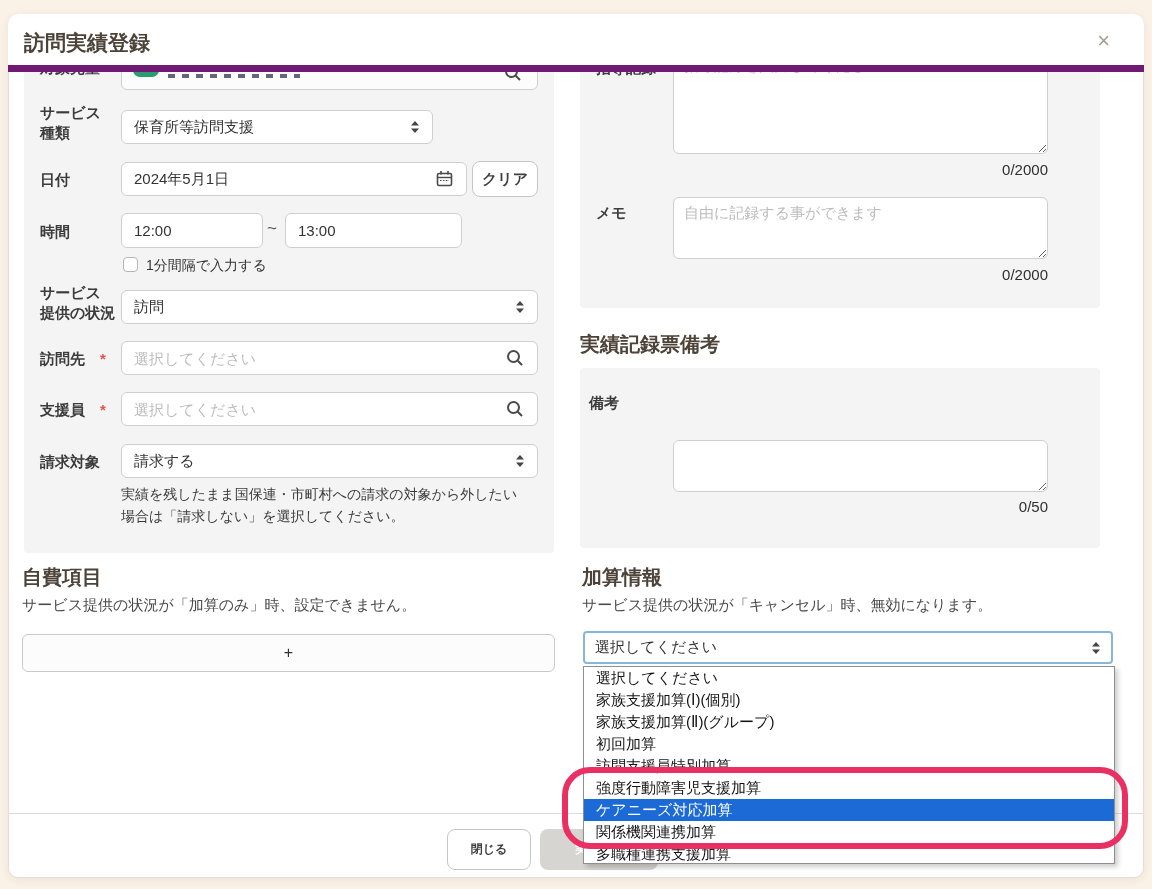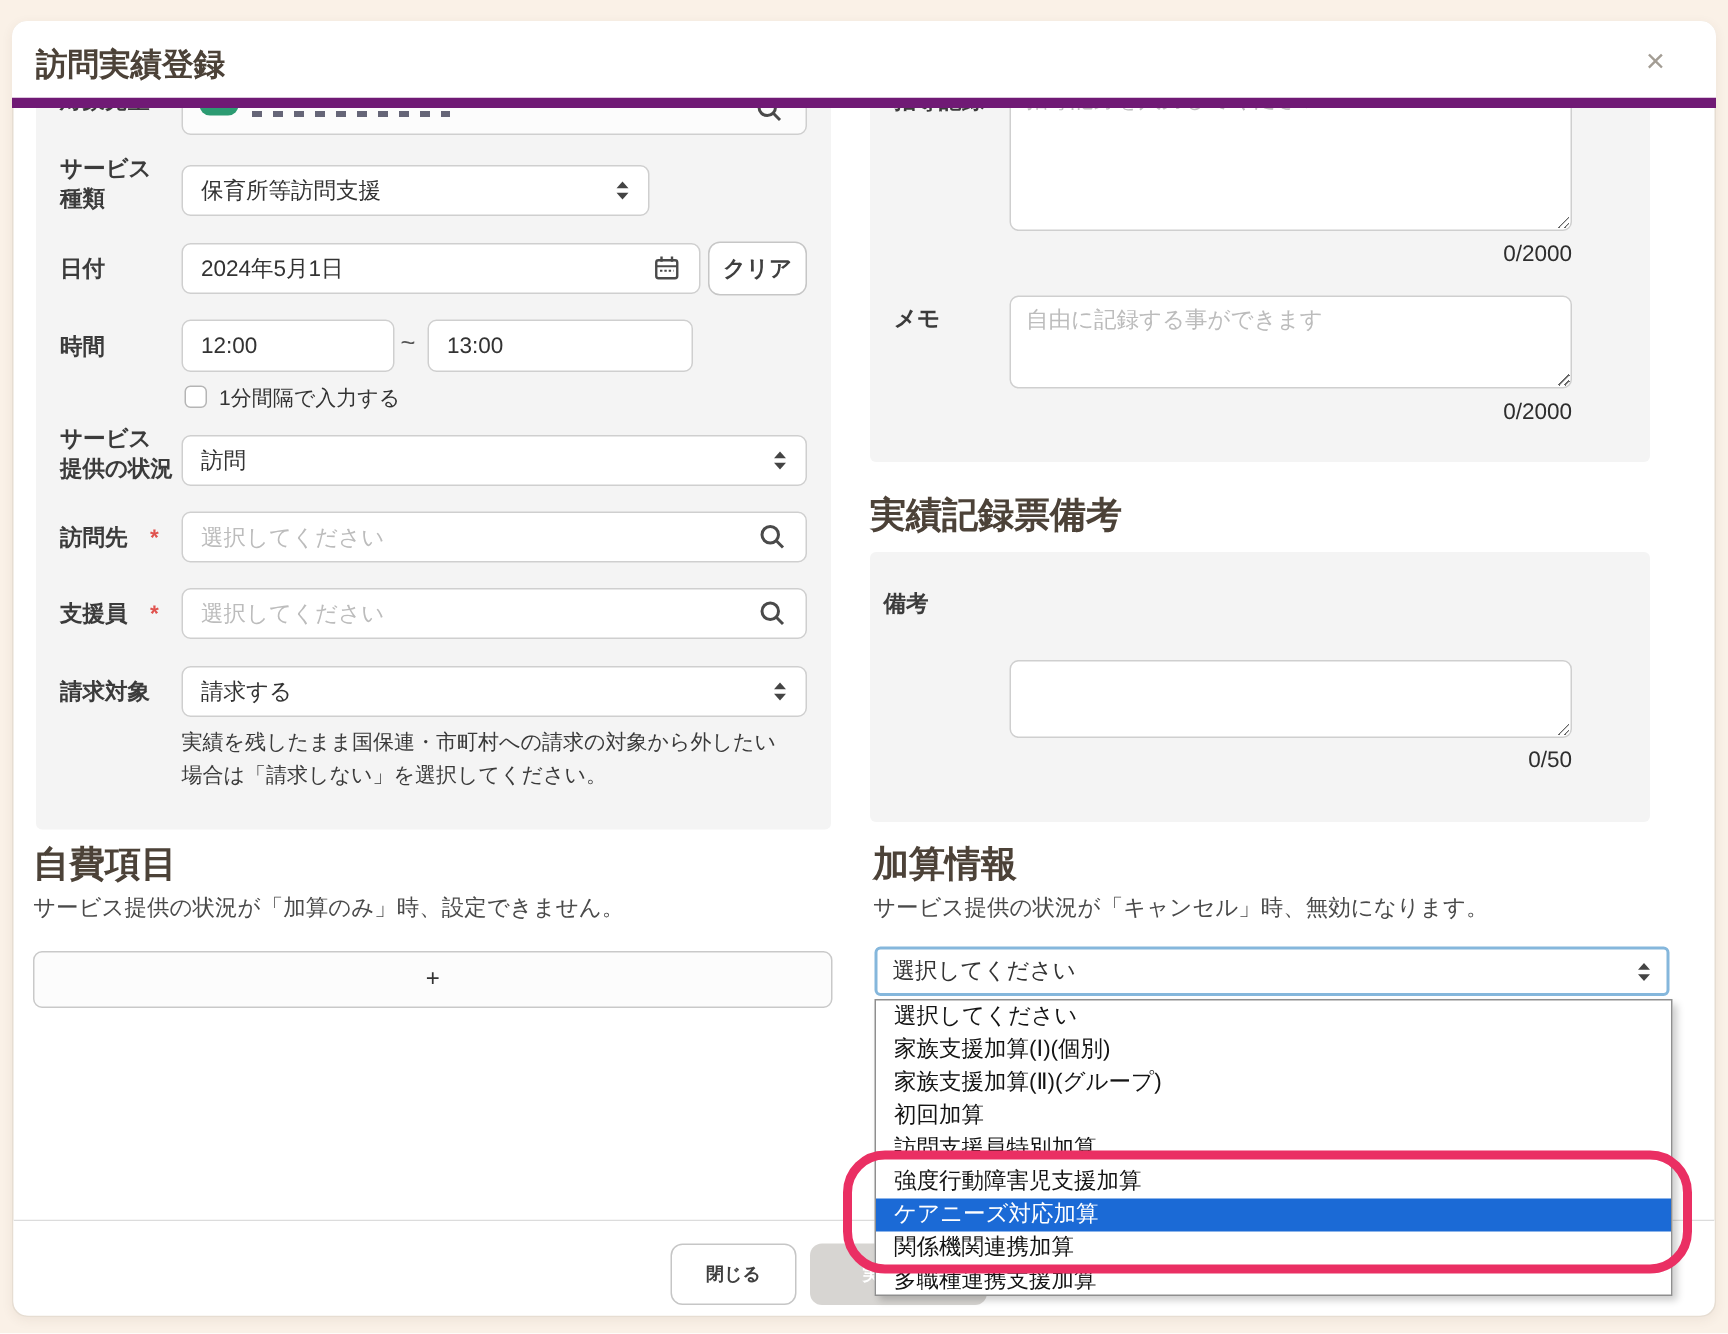--- a/index.html
+++ b/index.html
@@ -12,21 +12,21 @@
   .close-x{position:absolute;right:34px;top:16px;font-size:22px;color:#a39d94;cursor:pointer;line-height:1;}
   .panel{position:absolute;background:#f4f4f4;border-radius:4px;z-index:1;}
   .lbl{position:absolute;font-weight:bold;font-size:15px;color:#3b3b3b;white-space:pre-line;line-height:20px;z-index:1;}
   .req{position:absolute;color:#e0524e;font-size:15px;font-weight:bold;z-index:1;}
   .inp{position:absolute;background:#fff;border:1px solid #cfcfcf;border-radius:6px;font-size:15px;color:#333;padding:0 12px;box-sizing:border-box;font-family:inherit;z-index:1;}
   .inp::placeholder{color:#bcbcbc;}
   .selbox{position:absolute;background:#fff;border:1px solid #cfcfcf;border-radius:6px;display:flex;align-items:center;justify-content:space-between;padding:0 12px;font-size:15px;color:#333;box-sizing:border-box;z-index:1;}
   .ta{position:absolute;background:#fff;border:1px solid #cfcfcf;border-radius:6px;font-size:15px;color:#333;padding:6px 10px;box-sizing:border-box;font-family:Liberation Serif, serif;resize:both;z-index:1;}
   .ta::placeholder{color:#bcbcbc;}
   .counter{position:absolute;width:200px;text-align:right;font-size:15px;color:#2e2e2e;z-index:1;}
-  .h2{position:absolute;font-size:24px;font-weight:bold;color:#4c4238;line-height:26px;z-index:1;}
+  .h2{position:absolute;font-size:20px;font-weight:bold;color:#4c4238;line-height:26px;z-index:1;}
   .note{position:absolute;font-size:15px;color:#4a4a4a;z-index:1;}
   .btn{position:absolute;display:flex;align-items:center;justify-content:center;border-radius:8px;font-weight:bold;font-size:12px;box-sizing:border-box;cursor:pointer;}
   .btn-outline{background:#fff;border:1px solid #c6c6c6;color:#3f3f3f;}
   .btn-clear{position:absolute;display:flex;align-items:center;justify-content:center;background:#fff;border:1px solid #c6c6c6;border-radius:8px;font-weight:bold;font-size:15px;color:#3f3f3f;box-sizing:border-box;cursor:pointer;z-index:1;}
   .plusbtn{position:absolute;background:#fcfcfc;border:1px solid #c9c9c9;border-radius:6px;display:flex;align-items:center;justify-content:center;font-size:16px;color:#333;cursor:pointer;z-index:1;}
   .checkbox{position:absolute;width:15px;height:15px;background:#fff;border:1px solid #b5b5b5;border-radius:4px;box-sizing:border-box;cursor:pointer;z-index:1;}
   .cb-label{position:absolute;font-size:14px;color:#333;z-index:1;}
   .help{position:absolute;font-size:14px;line-height:1.55;color:#3a3a3a;white-space:pre-line;z-index:1;}
   .badge{position:absolute;background:#2c9b72;border-radius:8px;z-index:1;}
   .textmarks{position:absolute;height:4px;background:repeating-linear-gradient(90deg,#4b4b60 0 7px,transparent 7px 14px);opacity:.85;z-index:1;}

